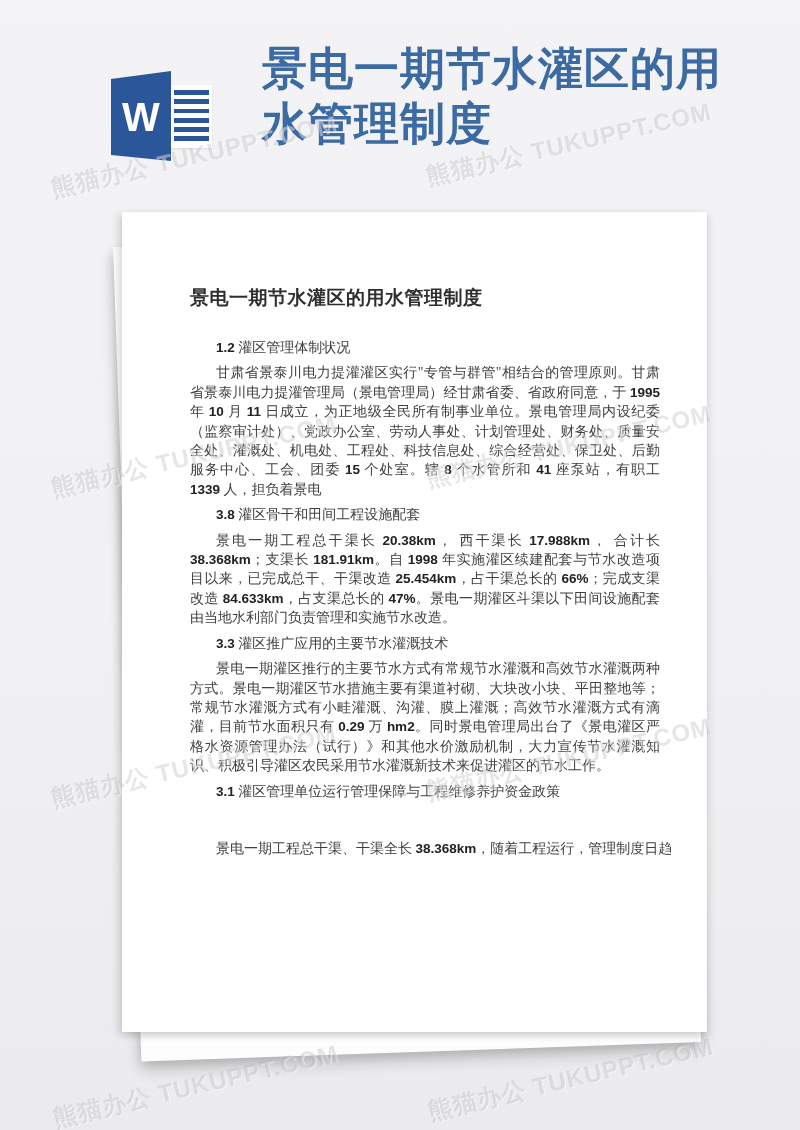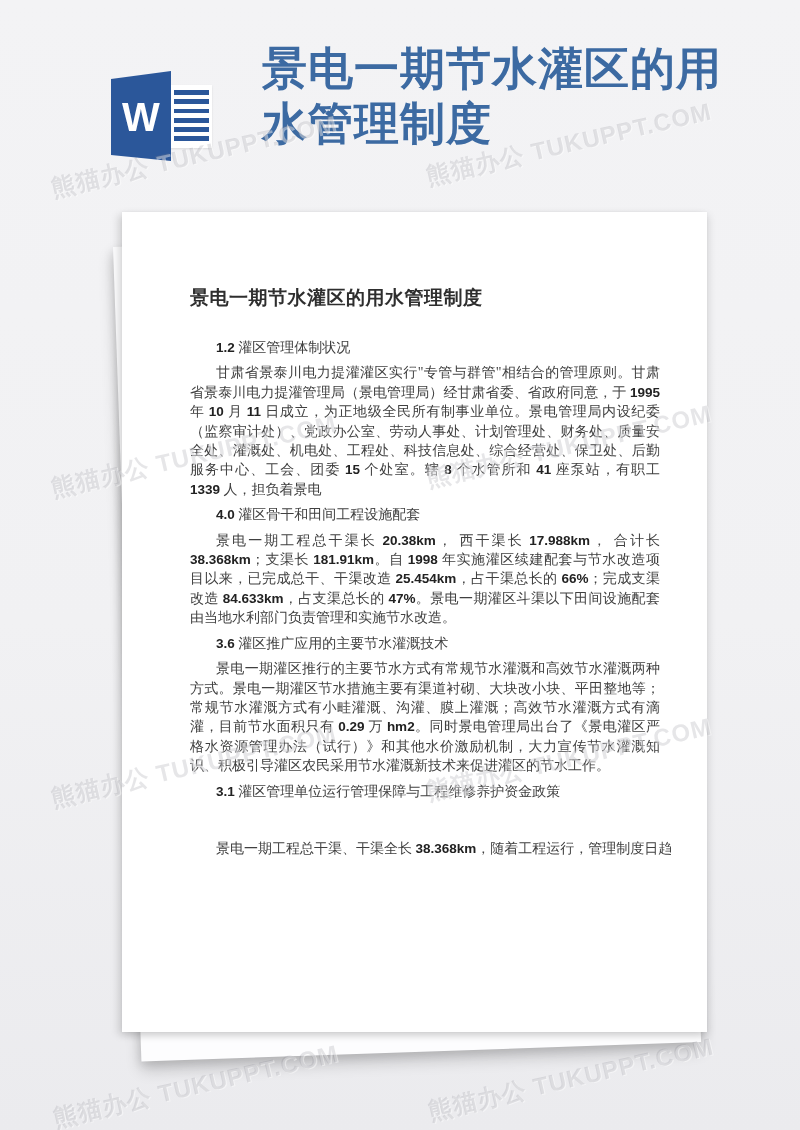--- a/index.html
+++ b/index.html
@@ -70,23 +70,23 @@
 
 <h1 class="header-title">景电一期节水灌区的用水管理制度</h1>
 
 <div class="page-back"></div>
 <div class="page-main">
   <div class="doc-inner">
     <h2 class="doc-title">景电一期节水灌区的用水管理制度</h2>
     <div id="doc-body">
         <div class="doc-h"><span class="num">1.2</span> 灌区管理体制状况</div>
         <div class="doc-p">甘肃省景泰川电力提灌灌区实行"专管与群管"相结合的管理原则。甘肃省景泰川电力提灌管理局（景电管理局）经甘肃省委、省政府同意，于 <span class="num">1995</span> 年 <span class="num">10</span> 月 <span class="num">11</span> 日成立，为正地级全民所有制事业单位。景电管理局内设纪委（监察审计处）、党政办公室、劳动人事处、计划管理处、财务处、质量安全处、灌溉处、机电处、工程处、科技信息处、综合经营处、保卫处、后勤服务中心、工会、团委 <span class="num">15</span> 个处室。辖 <span class="num">8</span> 个水管所和 <span class="num">41</span> 座泵站，有职工 <span class="num">1339</span> 人，担负着景电</div>
-        <div class="doc-h"><span class="num">4.0</span> 灌区骨干和田间工程设施配套</div>
+        <div class="doc-h"><span class="num">3.8</span> 灌区骨干和田间工程设施配套</div>
         <div class="doc-p">景电一期工程总干渠长 <span class="num">20.38km</span>， 西干渠长 <span class="num">17.988km</span>， 合计长 <span class="num">38.368km</span>；支渠长 <span class="num">181.91km</span>。自 <span class="num">1998</span> 年实施灌区续建配套与节水改造项目以来，已完成总干、干渠改造 <span class="num">25.454km</span>，占干渠总长的 <span class="num">66%</span>；完成支渠改造 <span class="num">84.633km</span>，占支渠总长的 <span class="num">47%</span>。景电一期灌区斗渠以下田间设施配套由当地水利部门负责管理和实施节水改造。</div>
-        <div class="doc-h"><span class="num">3.6</span> 灌区推广应用的主要节水灌溉技术</div>
+        <div class="doc-h"><span class="num">3.3</span> 灌区推广应用的主要节水灌溉技术</div>
         <div class="doc-p">景电一期灌区推行的主要节水方式有常规节水灌溉和高效节水灌溉两种方式。景电一期灌区节水措施主要有渠道衬砌、大块改小块、平田整地等；常规节水灌溉方式有小畦灌溉、沟灌、膜上灌溉；高效节水灌溉方式有滴灌，目前节水面积只有 <span class="num">0.29</span> 万 <span class="num">hm2</span>。同时景电管理局出台了《景电灌区严格水资源管理办法（试行）》和其他水价激励机制，大力宣传节水灌溉知识、积极引导灌区农民采用节水灌溉新技术来促进灌区的节水工作。</div>
         <div class="doc-h"><span class="num">3.1</span> 灌区管理单位运行管理保障与工程维修养护资金政策</div>
         <div class="doc-p">景电一期工程总干渠、干渠全长 <span class="num">38.368km</span>，随着工程运行，管理制度日趋</div>
       </div>
   </div>
 </div>
 
 <div class="wm-layer" id="wm-layer">
     <span class="wm" style="left: 48px; top: 140px;">熊猫办公 TUKUPPT.COM</span>
     <span class="wm" style="left: 423px; top: 128px;">熊猫办公 TUKUPPT.COM</span>

